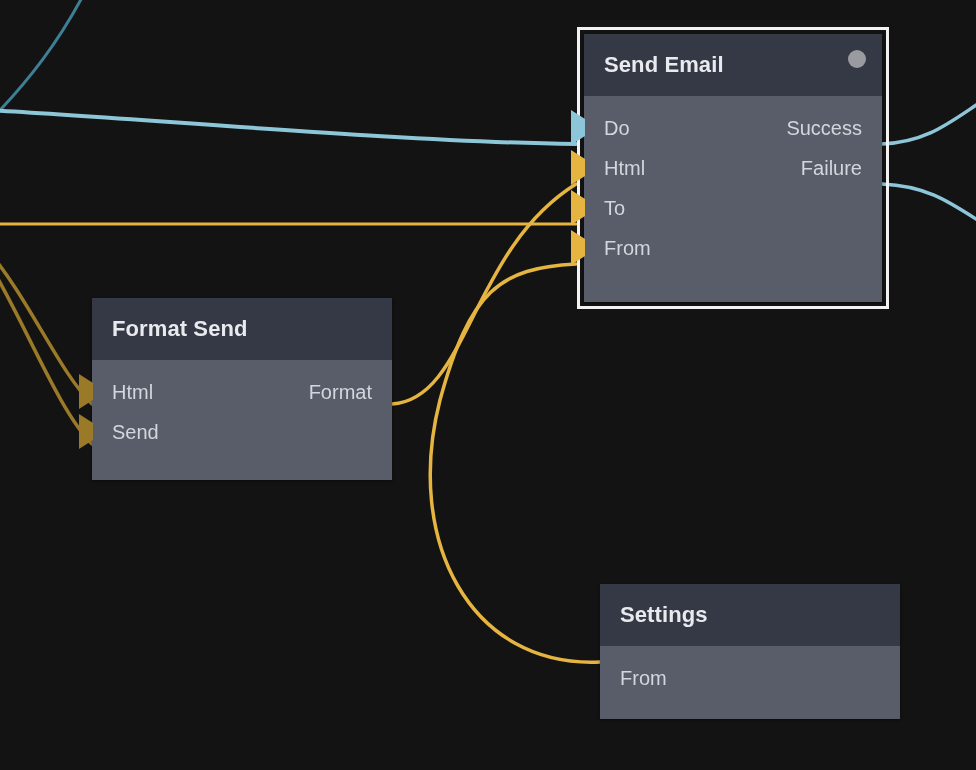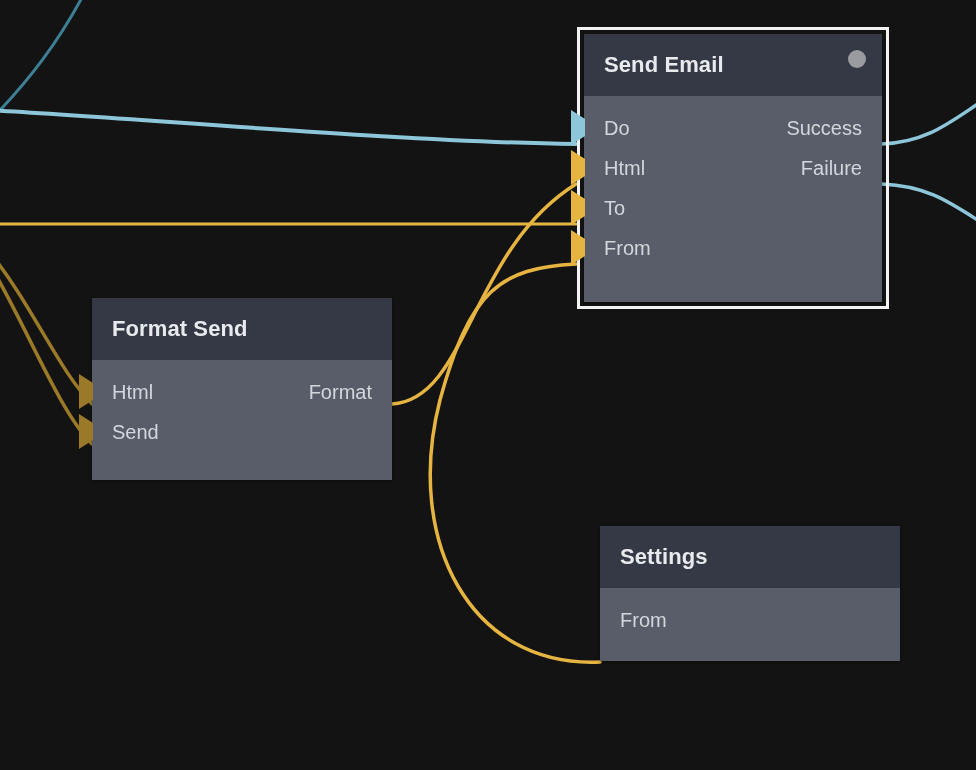--- a/index.html
+++ b/index.html
@@ -189,21 +189,21 @@
       <div class="pin-row">
         <span class="pin-marker in pin-dim">
           <span class="pin-arrow"></span>
         </span>
         <span class="pin-label">Send</span>
       </div>
 
     </div>
   </div>
 
-  <div class="node" id="node-settings" style="left: 600px; top: 526px; width: 300px; height: 135px;">
+  <div class="node" id="node-settings" style="left: 600px; top: 584px; width: 300px; height: 135px;">
     <div class="node-header">
       <span class="node-title">Settings</span>
     </div>
     <div class="node-body">
 
       <div class="pin-row">
         <span class="pin-marker in pin-data">
           <span class="pin-dot"></span>
         </span>
         <span class="pin-label">From</span>

